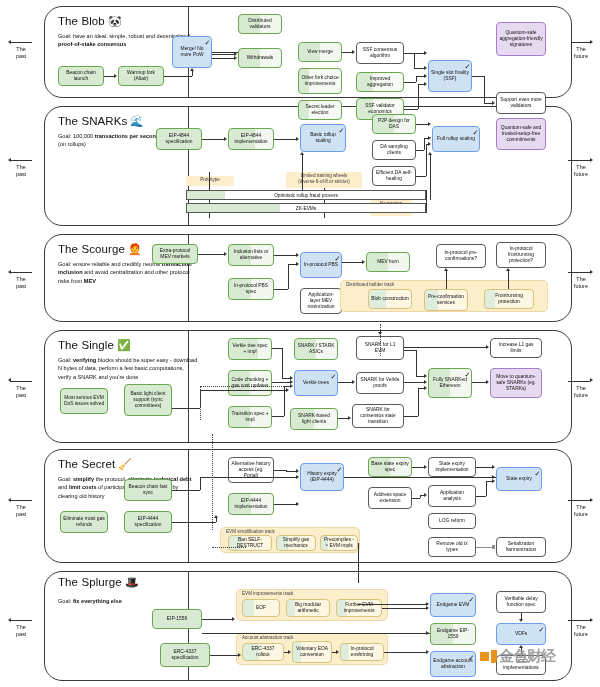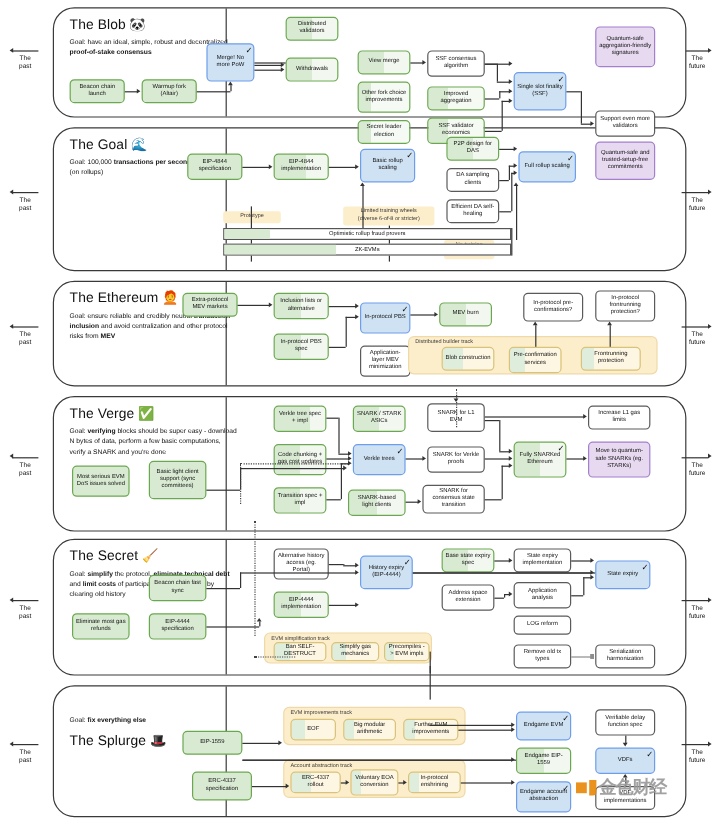--- a/index.html
+++ b/index.html
@@ -86,61 +86,61 @@
     <div class="tl-label" style="left: 6px; top: 46px; width: 30px;">The<br>past</div>
     <div class="tl-line" style="left: 568px; top: 42px; width: 22px;"></div>
     <div class="arrowhead ah-r" style="left: 590px; top: 39.7px;"></div>
     <div class="tl-label" style="left: 566px; top: 46px; width: 30px;">The<br>future</div>
     <div class="track" style="left: 44px; top: 6px; width: 528px; height: 92px;"></div>
     <div class="divider" style="left: 188px; top: 7px; height: 90px;"></div>
     <div class="sec-title" style="left: 58px; top: 15px;"><span>The Blob</span><span class="sec-emoji"> 🐼</span></div>
     <div class="sec-goal" style="left: 58px; top: 32px; width: 140px;">Goal: have an ideal, simple, robust and decentralized <b>proof-of-stake consensus</b></div>
     <div class="track" style="left: 44px; top: 106px; width: 528px; height: 120px;"></div>
     <div class="divider" style="left: 188px; top: 107px; height: 118px;"></div>
-    <div class="sec-title" style="left: 58px; top: 115px;"><span>The Goal</span><span class="sec-emoji"> 🌊</span></div>
+    <div class="sec-title" style="left: 58px; top: 115px;"><span>The SNARKs</span><span class="sec-emoji"> 🌊</span></div>
     <div class="sec-goal" style="left: 58px; top: 132px; width: 140px;">Goal: 100,000 <b>transactions per second</b> and beyond (on rollups)</div>
     <div class="tl-line" style="left: 10px; top: 160px; width: 22px;"></div>
     <div class="arrowhead ah-l" style="left: 8px; top: 157.7px;"></div>
     <div class="tl-label" style="left: 6px; top: 164px; width: 30px;">The<br>past</div>
     <div class="tl-line" style="left: 568px; top: 160px; width: 22px;"></div>
     <div class="arrowhead ah-r" style="left: 590px; top: 157.7px;"></div>
     <div class="tl-label" style="left: 566px; top: 164px; width: 30px;">The<br>future</div>
     <div class="track" style="left: 44px; top: 234px; width: 528px; height: 88px;"></div>
     <div class="divider" style="left: 188px; top: 235px; height: 86px;"></div>
-    <div class="sec-title" style="left: 58px; top: 243px;"><span>The Ethereum</span><span class="sec-emoji"> 🧑‍🦰</span></div>
+    <div class="sec-title" style="left: 58px; top: 243px;"><span>The Scourge</span><span class="sec-emoji"> 🧑‍🦰</span></div>
     <div class="sec-goal" style="left: 58px; top: 260px; width: 140px;">Goal: ensure reliable and credibly neutral <b>transaction inclusion</b> and avoid centralization and other protocol risks from <b>MEV</b></div>
     <div class="tl-line" style="left: 10px; top: 272px; width: 22px;"></div>
     <div class="arrowhead ah-l" style="left: 8px; top: 269.7px;"></div>
     <div class="tl-label" style="left: 6px; top: 276px; width: 30px;">The<br>past</div>
     <div class="tl-line" style="left: 568px; top: 272px; width: 22px;"></div>
     <div class="arrowhead ah-r" style="left: 590px; top: 269.7px;"></div>
     <div class="tl-label" style="left: 566px; top: 276px; width: 30px;">The<br>future</div>
     <div class="track" style="left: 44px; top: 330px; width: 528px; height: 113px;"></div>
     <div class="divider" style="left: 188px; top: 331px; height: 111px;"></div>
-    <div class="sec-title" style="left: 58px; top: 339px;"><span>The Verge</span><span class="sec-emoji"> ✅</span></div>
+    <div class="sec-title" style="left: 58px; top: 339px;"><span>The Single</span><span class="sec-emoji"> ✅</span></div>
     <div class="sec-goal" style="left: 58px; top: 356px; width: 140px;">Goal: <b>verifying</b> blocks should be super easy - download N bytes of data, perform a few basic computations, verify a SNARK and you're done</div>
     <div class="tl-line" style="left: 10px; top: 380.5px; width: 22px;"></div>
     <div class="arrowhead ah-l" style="left: 8px; top: 378.2px;"></div>
     <div class="tl-label" style="left: 6px; top: 384.5px; width: 30px;">The<br>past</div>
     <div class="tl-line" style="left: 568px; top: 380.5px; width: 22px;"></div>
     <div class="arrowhead ah-r" style="left: 590px; top: 378.2px;"></div>
     <div class="tl-label" style="left: 566px; top: 384.5px; width: 30px;">The<br>future</div>
     <div class="track" style="left: 44px; top: 449px; width: 528px; height: 114px;"></div>
     <div class="divider" style="left: 188px; top: 450px; height: 112px;"></div>
     <div class="sec-title" style="left: 58px; top: 458px;"><span>The Secret</span><span class="sec-emoji"> 🧹</span></div>
     <div class="sec-goal" style="left: 58px; top: 475px; width: 140px;">Goal: <b>simplify</b> the protocol, <b>eliminate technical debt</b> and <b>limit costs</b> of participating in the network by clearing old history</div>
     <div class="tl-line" style="left: 10px; top: 500px; width: 22px;"></div>
     <div class="arrowhead ah-l" style="left: 8px; top: 497.7px;"></div>
     <div class="tl-label" style="left: 6px; top: 504px; width: 30px;">The<br>past</div>
     <div class="tl-line" style="left: 568px; top: 500px; width: 22px;"></div>
     <div class="arrowhead ah-r" style="left: 590px; top: 497.7px;"></div>
     <div class="tl-label" style="left: 566px; top: 504px; width: 30px;">The<br>future</div>
     <div class="track" style="left: 44px; top: 571px; width: 528px; height: 110px;"></div>
     <div class="divider" style="left: 188px; top: 572px; height: 108px;"></div>
-    <div class="sec-title" style="left: 58px; top: 612px;"><span>The Splurge</span><span class="sec-emoji"> 🎩</span></div>
+    <div class="sec-title" style="left: 58px; top: 576px;"><span>The Splurge</span><span class="sec-emoji"> 🎩</span></div>
     <div class="sec-goal" style="left: 58px; top: 597px; width: 140px;">Goal: <b>fix everything else</b></div>
     <div class="tl-line" style="left: 10px; top: 620px; width: 22px;"></div>
     <div class="arrowhead ah-l" style="left: 8px; top: 617.7px;"></div>
     <div class="tl-label" style="left: 6px; top: 624px; width: 30px;">The<br>past</div>
     <div class="tl-line" style="left: 568px; top: 620px; width: 22px;"></div>
     <div class="arrowhead ah-r" style="left: 590px; top: 617.7px;"></div>
     <div class="tl-label" style="left: 566px; top: 624px; width: 30px;">The<br>future</div>
     <div class="node n-green" style="left: 58px; top: 66px; width: 46px; height: 20px;">
       <span>Beacon chain launch</span>
     </div>

